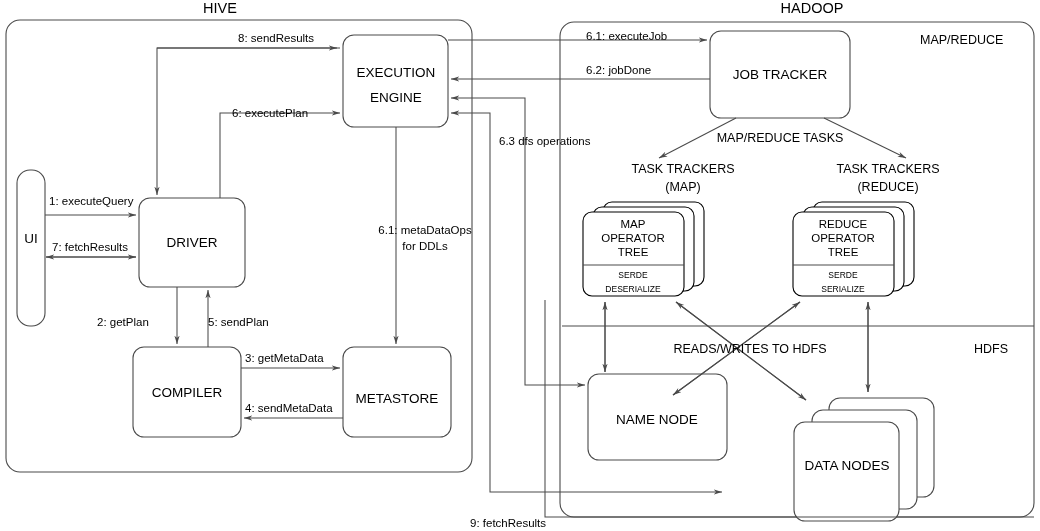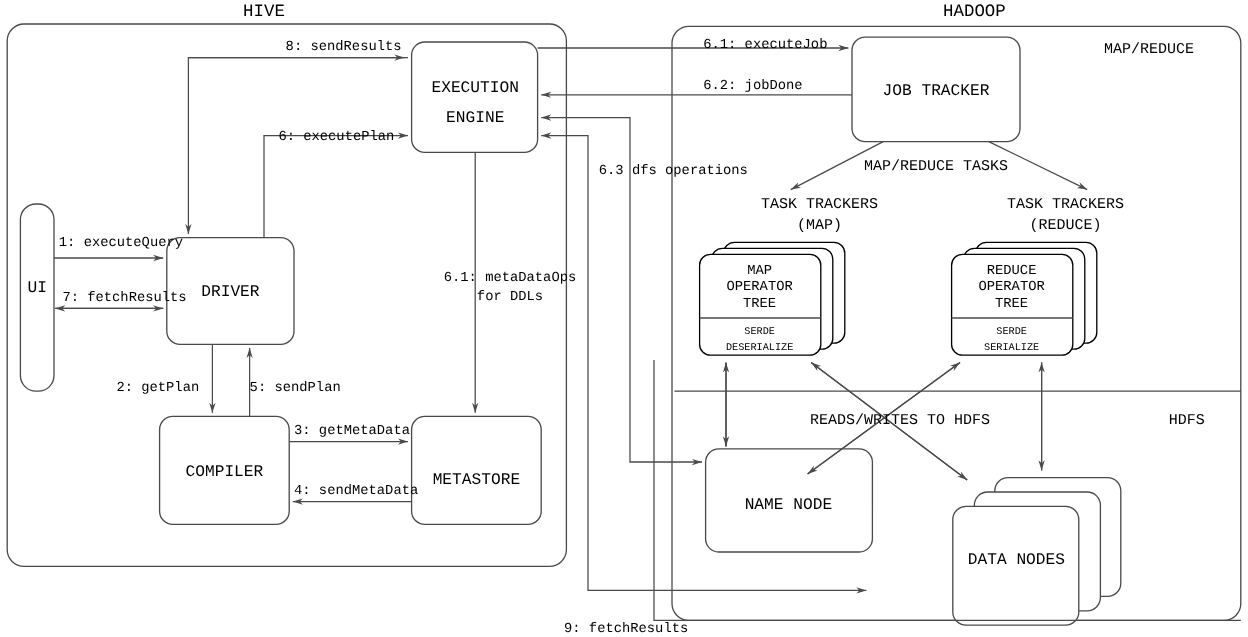--- a/index.html
+++ b/index.html
@@ -5,21 +5,21 @@
   html, body {
     margin: 0;
     padding: 0;
     background: #ffffff;
   }
   #diagram-root {
     position: relative;
     width: 1040px;
     height: 531px;
     background: #ffffff;
-    font-family: Liberation Mono, monospace;
+    font-family: Liberation Sans, sans-serif;
     overflow: hidden;
   }
   svg { display: block; }
   text { fill: #000000; }
   .box { fill: #ffffff; stroke: #4a4a4a; stroke-width: 1.1; }
   .boxdark { fill: #ffffff; stroke: #000000; stroke-width: 1.1; }
   .container { fill: none; stroke: #4a4a4a; stroke-width: 1.1; }
   .edge { stroke: #4a4a4a; stroke-width: 1.05; fill: none; }
   .divider { stroke: #4a4a4a; stroke-width: 1.05; }
   .lbl { font-size: 11.5px; }

